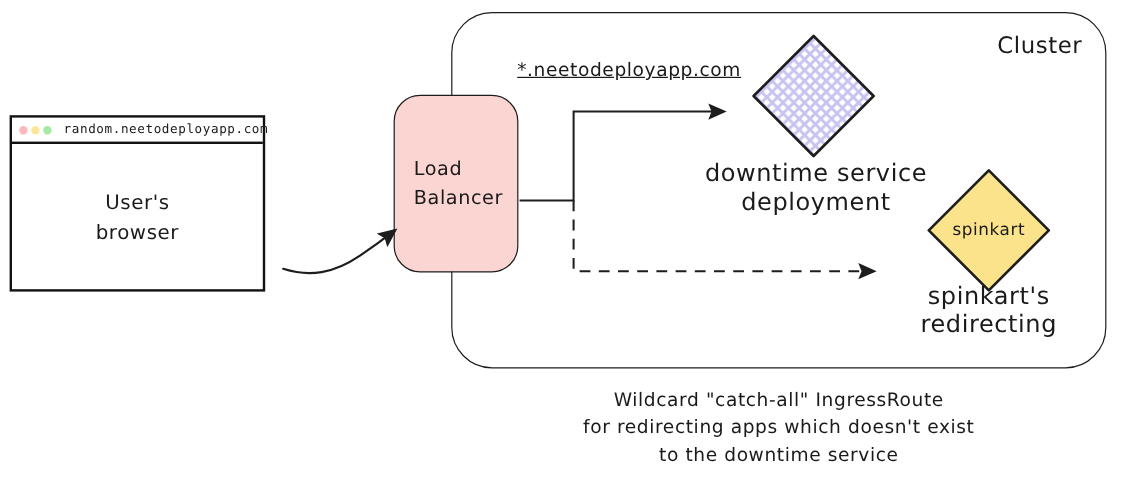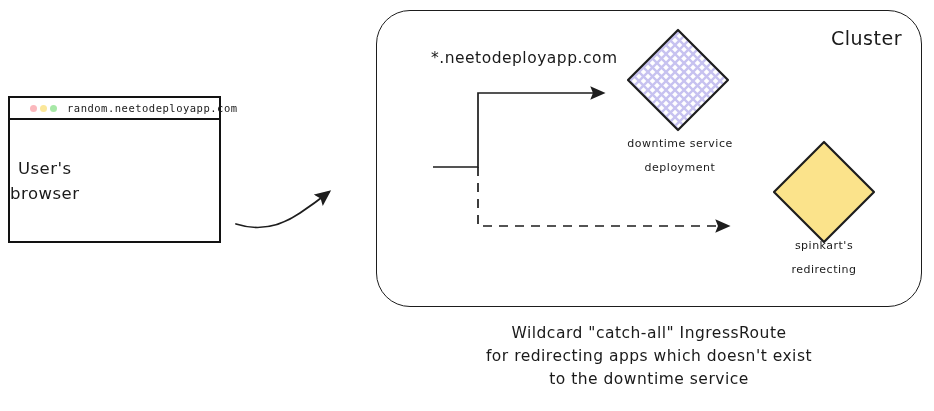--- a/index.html
+++ b/index.html
@@ -30,21 +30,21 @@
     border: 2px solid #121212;
     background: #ffffff;
     box-sizing: border-box;
   }
   #browser-titlebar {
     position: relative;
     height: 22px;
     border-bottom: 2px solid #121212;
     display: flex;
     align-items: center;
-    padding-left: 20px;
+    padding-left: 6px;
     box-sizing: border-box;
   }
   .dot {
     width: 7px;
     height: 7px;
     border-radius: 50%;
     margin-right: 3px;
     flex: 0 0 auto;
   }
   #browser-url {
@@ -52,20 +52,21 @@
     font-size: 10.5px;
     color: #1a1a1a;
     margin-left: 7px;
     white-space: nowrap;
   }
   #browser-body {
     position: relative;
     height: calc(100% - 22px);
     display: flex;
     align-items: center;
+    justify-content: center;
   }
   #browser-label {
     text-align: center;
     font-size: 16.5px;
     line-height: 25px;
     color: #1a1a1a;
     white-space: pre-line;
   }
   
   #cluster-box {
@@ -128,21 +129,21 @@
     display: flex;
     align-items: center;
     justify-content: center;
     font-size: 14px;
     color: #1a1a1a;
     pointer-events: none;
   }
   .caption {
     position: absolute;
     text-align: center;
-    font-size: 11px;
+    font-size: 20px;
     line-height: 24px;
     color: #1a1a1a;
     white-space: pre-line;
   }
   #downtime-caption {
     left: 585px;
     top: 132px;
     width: 190px;
   }
   #spinkart-caption {
@@ -151,20 +152,21 @@
     width: 152px;
   }
   
   #wildcard-label {
     position: absolute;
     left: 431px;
     top: 49px;
     font-size: 15.5px;
     color: #1a1a1a;
     white-space: nowrap;
+    text-decoration: underline;
   }
   #spinkart-host-label {
     position: absolute;
     left: 424px;
     top: 249px;
     font-size: 15.5px;
     color: #1a1a1a;
     white-space: nowrap;
   }
   
@@ -202,20 +204,24 @@
     </div>
     <div id="browser-body">
       <div id="browser-label" class="hand">User's
 browser</div>
     </div>
   </div>
 
   <div id="cluster-box"></div>
   <div id="cluster-label" class="hand">Cluster</div>
 
+  <div id="load-balancer">
+    <div id="load-balancer-label" class="hand">Load
+Balancer</div>
+  </div>
 
   <svg id="edges" viewBox="0 0 934 411">
     <defs>
       <marker id="arrowSolid" markerWidth="11" markerHeight="11" refX="7.5" refY="4" orient="auto">
         <path d="M0,0 L9,4 L0,8 L1.6,4 Z" fill="#1d1d1d"></path>
       </marker>
       <marker id="arrowCurve" markerWidth="11" markerHeight="11" refX="7.5" refY="4" orient="auto">
         <path d="M0,0 L9,4 L0,8 L1.6,4 Z" fill="#1d1d1d"></path>
       </marker>
       <pattern id="hatch" width="9" height="9" patternUnits="userSpaceOnUse">
@@ -228,20 +234,23 @@
 
     <path d="M433,167 L478,167 L478,93 L603,93" fill="none" stroke="#1d1d1d" stroke-width="1.7" stroke-linejoin="miter" marker-end="url(#arrowSolid)"></path>
 
     <path d="M478,167 L478,226 L728,226" fill="none" stroke="#1d1d1d" stroke-width="1.7" stroke-dasharray="9 7" marker-end="url(#arrowSolid)"></path>
 
     <path d="M678,30 L728,80 L678,130 L628,80 Z" fill="url(#hatch)" stroke="#1d1d1d" stroke-width="2.2" stroke-linejoin="round"></path>
 
     <path d="M824,142 L874,192 L824,242 L774,192 Z" fill="#fbe38b" stroke="#1d1d1d" stroke-width="2.2" stroke-linejoin="round"></path>
   </svg>
 
+  <div class="diamond-wrap" id="spinkart-diamond">
+    <div id="spinkart-inner-label" class="hand">spinkart</div>
+  </div>
 
   <div class="caption hand" id="downtime-caption">downtime service
 deployment</div>
   <div class="caption hand" id="spinkart-caption">spinkart's
 redirecting</div>
 
   <div id="wildcard-label" class="hand">*.neetodeployapp.com</div>
 
   <div id="bottom-caption" class="hand">Wildcard "catch-all" IngressRoute
 for redirecting apps which doesn't exist

